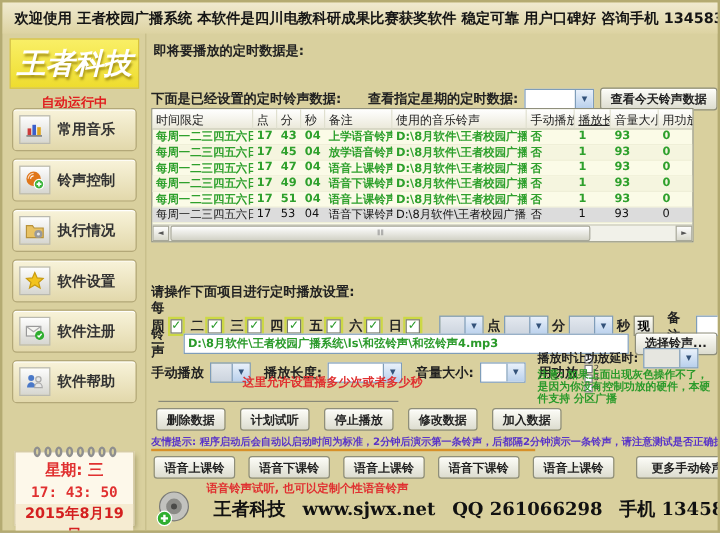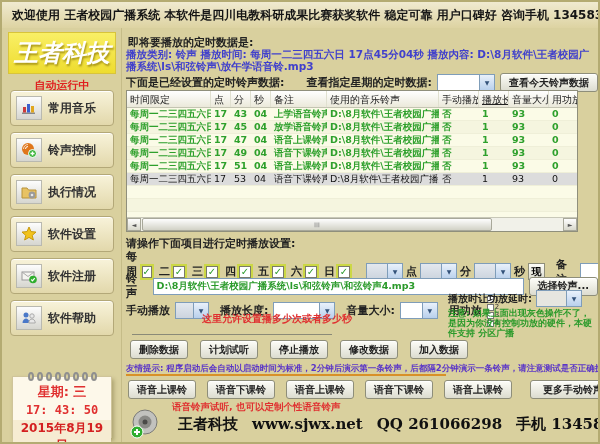--- a/index.html
+++ b/index.html
@@ -44,21 +44,21 @@
   .combo .v{font-size:10px;padding:18px 3px;white-space:nowrap;overflow:hidden;flex:1;color:#222;}
   .combo .arrow{width:15px;flex:none;background:linear-gradient(#e9f1fb,#b9d0ec);border-left:1px solid #7f9db9;
     color:#33527a;font-size:6px;display:flex;align-items:center;justify-content:center;cursor:pointer;}
   .combo.gray{background:linear-gradient(#e3e8ef,#ccd4de);}
   .combo.disabled{background:#e6e6e0;}
   .combo.disabled .v{color:#8a8a82;}
   .xp-btn{height:19px;border:1px solid #8e8e7a;border-radius:3px;background:linear-gradient(#fdfdf8,#dcdccf);
     font-size:10px;font-weight:bold;color:#222;padding:0 8px;cursor:pointer;white-space:nowrap;
     font-family:"DejaVu Sans",sans-serif;box-shadow:inset 0 1px 0 #fff;}
   
-  .grid{position:absolute;left:4px;top:62px;width:452px;height:142px;border:1px solid #8f8f7c;background:#fbfbe7;
+  .grid{position:absolute;left:4px;top:62px;width:452px;height:112px;border:1px solid #8f8f7c;background:#fbfbe7;
     display:flex;flex-direction:column;overflow:hidden;}
   .t-head{display:flex;height:17px;background:linear-gradient(#ffffff,#ebe9da);border-bottom:1px solid #c4c4b2;flex:none;}
   .th{font-size:10px;color:#222;padding:2px 0 0 3px;border-right:1px solid #e0e0d0;white-space:nowrap;overflow:hidden;flex:none;}
   .t-row{display:flex;height:13px;flex:none;border-bottom:1px solid #efefd8;cursor:pointer;}
   .t-row:nth-child(even){background:#f5f5df;}
   .td{font-size:9.5px;font-weight:bold;color:#2ea02c;padding:0 0 0 3px;white-space:nowrap;overflow:hidden;flex:none;}
   .t-row.selected{background:#dcdcdc;}
   .t-row.selected .td{color:#111;font-weight:normal;}
   .t-fill{flex:1;background:repeating-linear-gradient(180deg,#fbfbe7 0 12px,#efefd8 12px 13px,#f5f5df 13px 25px,#efefd8 25px 26px);}
   .hscroll{height:14px;flex:none;background:#f1f1e9;border-top:1px solid #c8c8b8;display:flex;align-items:stretch;}
@@ -196,21 +196,20 @@
       </div>
       <div class="cal-week">星期: 三</div>
       <div class="cal-time">17: 43: 50</div>
       <div class="cal-date">2015年8月19日</div>
     </div>
   </div>
 
   <div class="main">
 
     <div class="h-black upcoming-head">即将要播放的定时数据是:</div>
-    <div class="upcoming-detail">播放类别:  铃声 播放时间:  每周一二三四五六日  17点45分04秒 播放内容: D:\8月软件\王者校园广播系统\ls\和弦铃声\放午学语音铃.mp3</div>
 
     <div class="row3">
       <span class="lbl11">下面是已经设置的定时铃声数据:</span>
       <span style="margin-left:auto;display:inline-flex;align-items:center;gap:5px;">
         <span class="lbl11">查看指定星期的定时数据:</span>
         <span class="combo" style="width:58px">
           <span class="v">全部</span>
           <span class="arrow">▼</span>
         </span>
         <button class="xp-btn">查看今天铃声数据</button>

